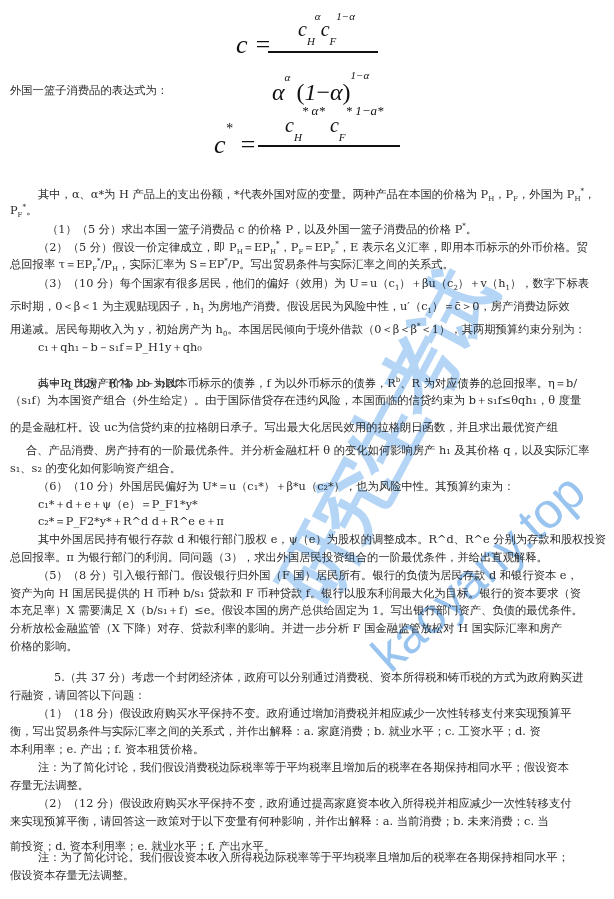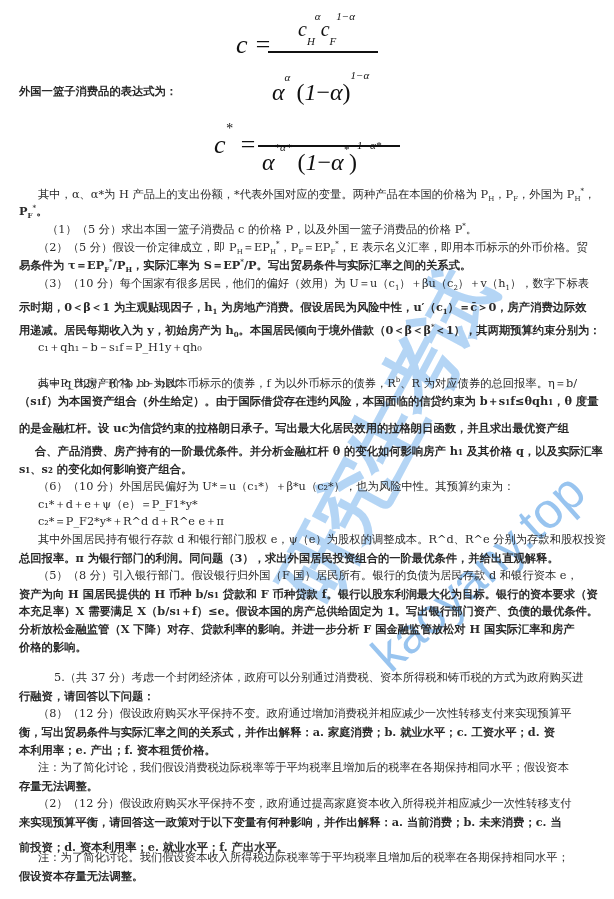--- a/index.html
+++ b/index.html
@@ -14,21 +14,21 @@
   .content { position:absolute; left:0; top:0; width:614px; z-index:1; }
   .formula { position:absolute; font-family:"Liberation Serif","DejaVu Serif",serif; font-style:italic; color:#111; }
   .formula .lhs { position:absolute; font-size:26px; }
   .formula .num { position:absolute; font-size:20px; white-space:nowrap; }
   .formula .bar { position:absolute; height:1.5px; background:#111; }
   .formula .den { position:absolute; font-size:24px; white-space:nowrap; }
   .formula sup, .formula sub { font-size:11px; }
   .formula .up { font-style:normal; }
   p.t { position:absolute; margin:0; font-size:11.3px; line-height:16px; white-space:nowrap; }
   .ind { left:38px; }
-  .ind2 { left:19px;font-weight:bold; }
+  .ind2 { left:10px; }
   sub, sup { font-size:7px; line-height:0; }
 </style>
 </head>
 <body>
 
 <div class="page">
 
   <div class="wm wm-cn">研究生考试</div>
   <div class="wm wm-url">kaoyany.top</div>
 
@@ -38,31 +38,31 @@
       <span class="lhs" style="left:236px;top:30px;"><i>c</i> =</span>
       <span class="num" style="left:298px;top:18px;"><i>c</i><sub style="position:relative;top:4px">H</sub><sup style="position:relative;top:-8px">α</sup><i>c</i><sub style="position:relative;top:4px">F</sub><sup style="position:relative;top:-8px">1−α</sup></span>
       <span class="bar" style="left:268px;top:51px;width:110px;"></span>
       <span class="den" style="left:272px;top:54px;margin-top:25px;">α<sup style="position:relative;top:-10px">α</sup> <span class="up">(</span>1<span class="up">−</span>α<span class="up">)</span><sup style="position:relative;top:-12px">1−α</sup></span>
     </div>
 
     <p class="t ind2" style="top:83px;">外国一篮子消费品的表达式为：</p>
 
     <div class="formula" style="left:0;top:100px;width:614px;height:80px;">
       <span class="lhs" style="left:214px;top:30px;"><i>c</i><sup style="position:relative;top:-10px;font-size:14px">*</sup> =</span>
+      <span class="num" style="left:285px;top:14px;"><i>c</i><sub style="position:relative;top:4px">H</sub><sup style="position:relative;top:-9px;font-size:13px">* α*</sup> <i>c</i><sub style="position:relative;top:4px">F</sub><sup style="position:relative;top:-9px;font-size:13px">* 1−a*</sup></span>
       <span class="bar" style="left:258px;top:45px;width:142px;"></span>
-      <span class="den" style="left:262px;top:49px;">α<sup style="position:relative;top:-10px">*α*</sup> <span class="up">(</span>1<span class="up">−</span>α<sup style="position:relative;top:-8px">*</sup><span class="up">)</span><sup style="position:relative;top:-12px">1−α*</sup></span>
     </div>
 
     <p class="t ind" style="top:187px;"><span>其中，α、α*为 H 产品上的支出份额，*代表外国对应的变量。两种产品在本国的价格为 P</span><sub>H</sub>，P<sub>F</sub><span>，外国为 P</span><sub>H</sub><sup>*</sup>，</p>
     <p class="t ind2" style="top:203px;">P<sub>F</sub><sup>*</sup><span>。</span></p>
 
     <p class="t ind" style="top:222px;margin-left:9px;"><span>（1）（5 分）求出本国一篮子消费品 c 的价格 P，以及外国一篮子消费品的价格 P</span><sup>*</sup>。</p>
 
     <p class="t ind" style="top:240px;text-align:right;"><span>（2）（5 分）假设一价定律成立，即 P</span><sub>H</sub>＝EP<sub>H</sub><sup>*</sup>，P<sub>F</sub>＝EP<sub>F</sub><sup>*</sup>，E 表示名义汇率，即用本币标示的外币价格。贸</p>
-    <p class="t ind2" style="top:257px;"><span>易条件为 τ＝EP</span><sub>F</sub><sup>*</sup>/P<sub>H</sub>，实际汇率为 S＝EP<sup>*</sup>/P。写出贸易条件与实际汇率之间的关系式。</p>
+    <p class="t ind2" style="top:257px;"><span>总回报率 τ＝EP</span><sub>F</sub><sup>*</sup>/P<sub>H</sub>，实际汇率为 S＝EP<sup>*</sup>/P。写出贸易条件与实际汇率之间的关系式。</p>
 
     <p class="t ind" style="top:276px;"><span>（3）（10 分）每个国家有很多居民，他们的偏好（效用）为 U＝u（c</span><sub>1</sub>）＋βu（c<sub>2</sub>）＋v（h<sub>1</sub>），数字下标表</p>
     <p class="t ind2" style="top:299px;"><span>示时期，0＜β＜1 为主观贴现因子，h</span><sub>1</sub> 为房地产消费。假设居民为风险中性，u′（c<sub>1</sub>）＝c̄＞0，房产消费边际效</p>
     <p class="t ind2" style="top:322px;"><span>用递减。居民每期收入为 y，初始房产为 h</span><sub>0</sub>。本国居民倾向于境外借款（0＜β＜β<sup>*</sup>＜1），其两期预算约束分别为：</p>
     <p class="t ind" style="top:340px;">c₁＋qh₁－b－s₁f＝P_H1y＋qh₀</p>
     <p class="t ind" style="top:362px;margin-top:14px;">c₂＝P_H2y－R^b b－s₂Rf</p>
     <p class="t ind" style="top:376px;"><span>其中 q 为房产价格，b 为以本币标示的债券，f 为以外币标示的债券，R</span><sup>b</sup>、R 为对应债券的总回报率。η＝b/</p>
     <p class="t ind2" style="top:393px;">（s₁f）为本国资产组合（外生给定）。由于国际借贷存在违约风险，本国面临的信贷约束为 b＋s₁f≤θqh₁，θ 度量</p>
     <p class="t ind2" style="top:420px;">的是金融杠杆。设 uc为信贷约束的拉格朗日承子。写出最大化居民效用的拉格朗日函数，并且求出最优资产组</p>
     <p class="t ind2" style="top:443px;margin-left:16px;">合、产品消费、房产持有的一阶最优条件。并分析金融杠杆 θ 的变化如何影响房产 h₁ 及其价格 q，以及实际汇率</p>
@@ -76,21 +76,21 @@
 
     <p class="t ind" style="top:568px;">（5）（8 分）引入银行部门。假设银行归外国（F 国）居民所有。银行的负债为居民存款 d 和银行资本 e，</p>
     <p class="t ind2" style="top:586px;">资产为向 H 国居民提供的 H 币种 b/s₁ 贷款和 F 币种贷款 f。银行以股东利润最大化为目标。银行的资本要求（资</p>
     <p class="t ind2" style="top:603px;">本充足率）X 需要满足 X（b/s₁＋f）≤e。假设本国的房产总供给固定为 1。写出银行部门资产、负债的最优条件。</p>
     <p class="t ind2" style="top:621px;">分析放松金融监管（X 下降）对存、贷款利率的影响。并进一步分析 F 国金融监管放松对 H 国实际汇率和房产</p>
     <p class="t ind2" style="top:639px;">价格的影响。</p>
 
     <p class="t ind" style="top:670px;margin-left:16px;">5.（共 37 分）考虑一个封闭经济体，政府可以分别通过消费税、资本所得税和铸币税的方式为政府购买进</p>
     <p class="t ind2" style="top:688px;">行融资，请回答以下问题：</p>
 
-    <p class="t ind" style="top:706px;">（8）（12 分）假设政府购买水平保持不变。政府通过增加消费税并相应减少一次性转移支付来实现预算平</p>
+    <p class="t ind" style="top:706px;">（1）（18 分）假设政府购买水平保持不变。政府通过增加消费税并相应减少一次性转移支付来实现预算平</p>
     <p class="t ind2" style="top:724px;">衡，写出贸易条件与实际汇率之间的关系式，并作出解释：a. 家庭消费；b. 就业水平；c. 工资水平；d. 资</p>
     <p class="t ind2" style="top:742px;">本利用率；e. 产出；f. 资本租赁价格。</p>
     <p class="t ind" style="top:760px;">注：为了简化讨论，我们假设消费税边际税率等于平均税率且增加后的税率在各期保持相同水平；假设资本</p>
     <p class="t ind2" style="top:778px;">存量无法调整。</p>
 
     <p class="t ind" style="top:796px;">（2）（12 分）假设政府购买水平保持不变，政府通过提高家庭资本收入所得税并相应减少一次性转移支付</p>
     <p class="t ind2" style="top:814px;">来实现预算平衡，请回答这一政策对于以下变量有何种影响，并作出解释：a. 当前消费；b. 未来消费；c. 当</p>
     <p class="t ind2" style="top:832px;margin-top:7px;">前投资；d. 资本利用率；e. 就业水平；f. 产出水平。</p>
     <p class="t ind" style="top:850px;">注：为了简化讨论。我们假设资本收入所得税边际税率等于平均税率且增加后的税率在各期保持相同水平；</p>
     <p class="t ind2" style="top:868px;">假设资本存量无法调整。</p>

